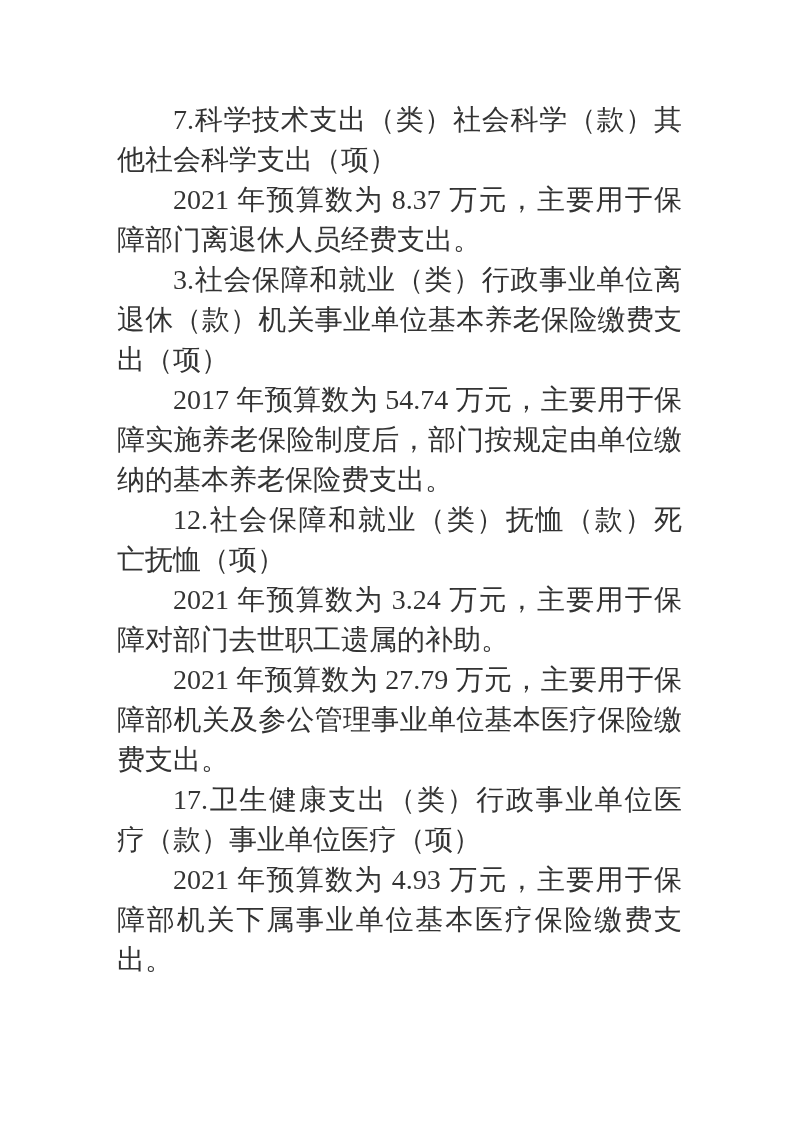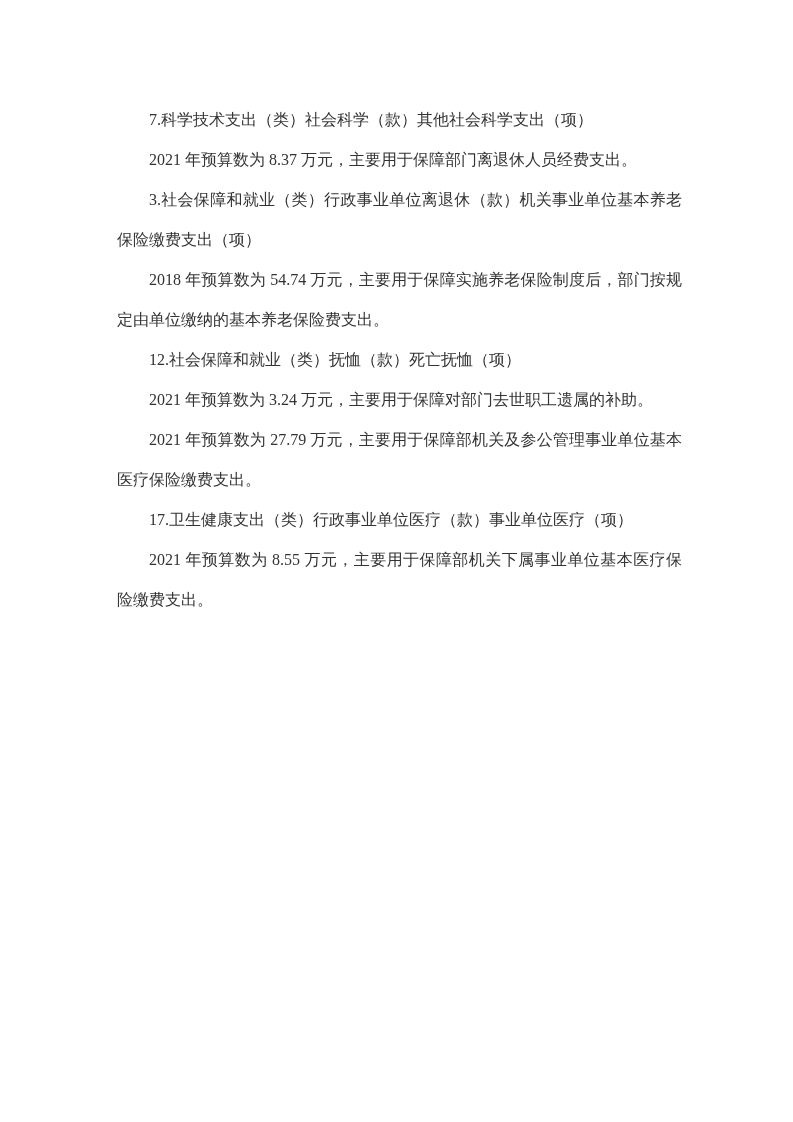--- a/index.html
+++ b/index.html
@@ -17,21 +17,21 @@
     padding: 100px 111px 0 117px;
     overflow: hidden;
   }
   .doc {
     width: 100%;
   }
   .para {
     margin: 0;
     padding: 0;
     font-family: "Liberation Serif", "DejaVu Serif", serif;
-    font-size: 16px;
+    font-size: 28px;
     line-height: 40px;
     color: #333333;
     text-align: justify;
     text-justify: inter-ideograph;
     text-indent: 2em;
     word-break: break-all;
     overflow-wrap: break-word;
   }
 </style>
 </head>
@@ -43,31 +43,31 @@
     <section>
       <p class="para">7.科学技术支出（类）社会科学（款）其他社会科学支出（项）</p>
     </section>
 
     <section>
       <p class="para">2021 年预算数为 8.37 万元，主要用于保障部门离退休人员经费支出。</p>
     </section>
 
     <section>
       <p class="para">3.社会保障和就业（类）行政事业单位离退休（款）机关事业单位基本养老保险缴费支出（项）</p>
-      <p class="para">2018 年预算数为 54.74 万元，主要用于保障实施养老保险制度后，部门按规定由单位缴纳的基本养老保险费支出。</p>
+      <p class="para">2017 年预算数为 54.74 万元，主要用于保障实施养老保险制度后，部门按规定由单位缴纳的基本养老保险费支出。</p>
     </section>
 
     <section>
       <p class="para">12.社会保障和就业（类）抚恤（款）死亡抚恤（项）</p>
       <p class="para">2021 年预算数为 3.24 万元，主要用于保障对部门去世职工遗属的补助。</p>
     </section>
 
     <section>
       <p class="para">2021 年预算数为 27.79 万元，主要用于保障部机关及参公管理事业单位基本医疗保险缴费支出。</p>
     </section>
 
     <section>
       <p class="para">17.卫生健康支出（类）行政事业单位医疗（款）事业单位医疗（项）</p>
-      <p class="para">2021 年预算数为 8.55 万元，主要用于保障部机关下属事业单位基本医疗保险缴费支出。</p>
+      <p class="para">2021 年预算数为 4.93 万元，主要用于保障部机关下属事业单位基本医疗保险缴费支出。</p>
     </section>
 
   </div>
 </div>
 
 </body></html>

